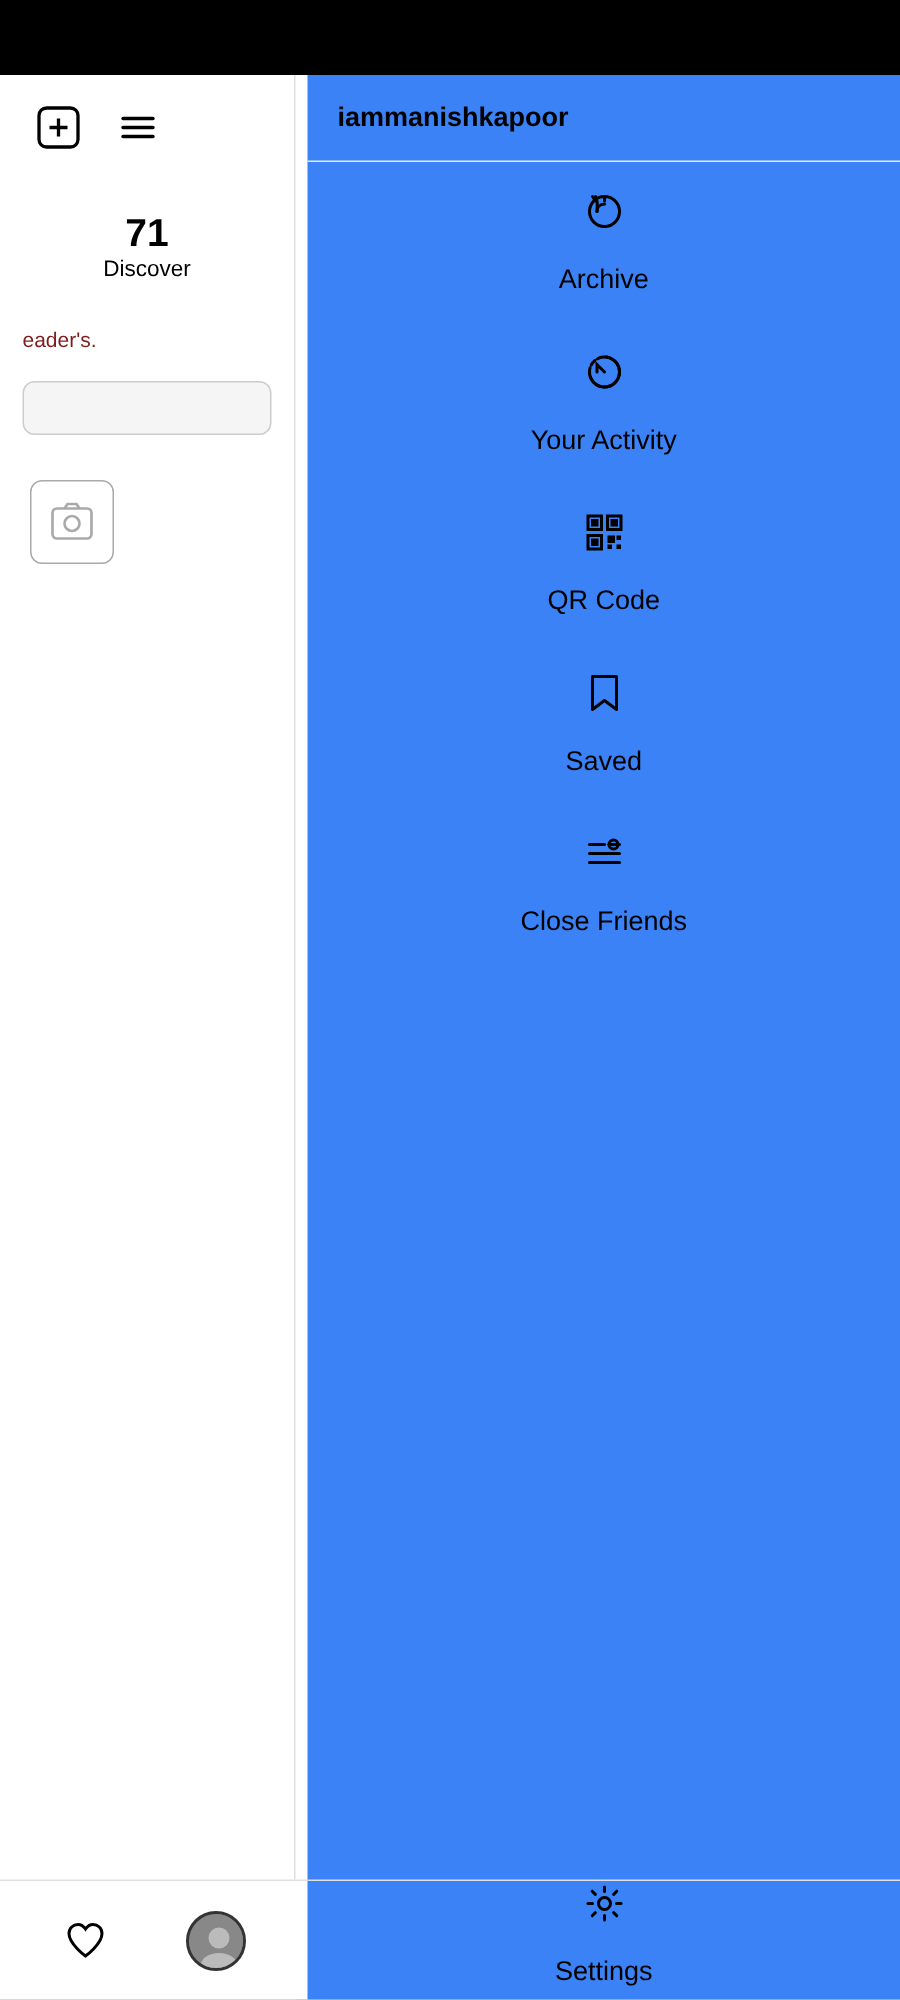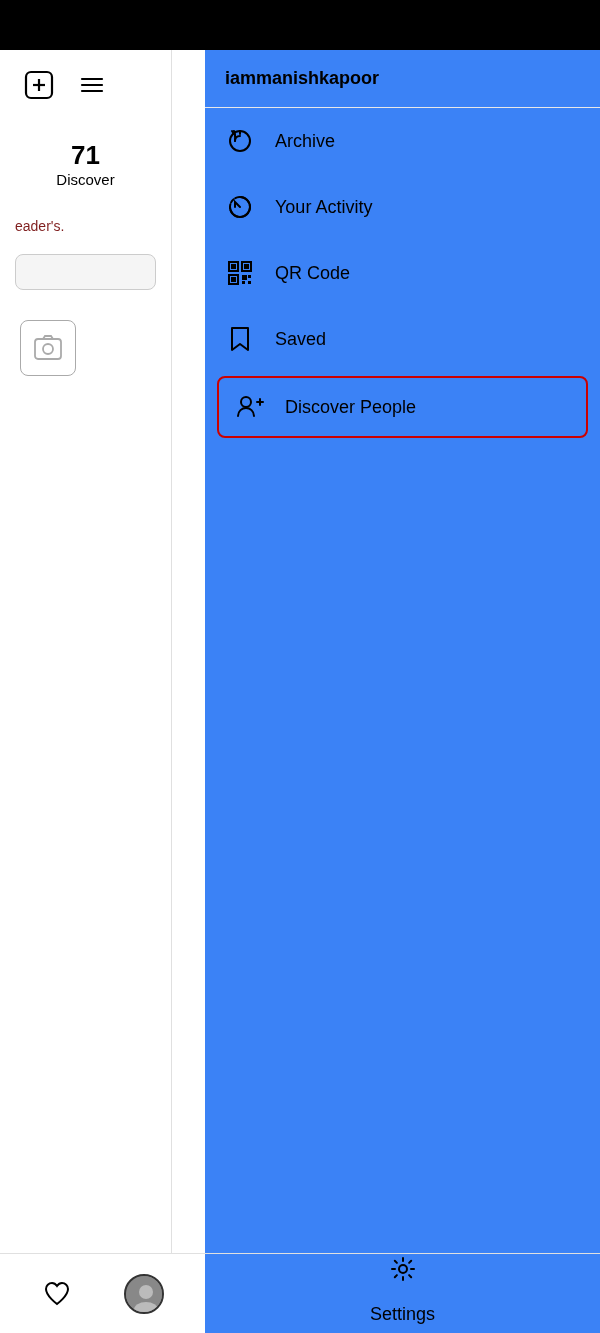--- a/index.html
+++ b/index.html
@@ -21,21 +21,21 @@
       top: 0;
       left: 0;
       z-index: 10;
     }
 
     
     .left-panel {
       position: absolute;
       top: 50px;
       left: 0;
-      width: 172px;
+      width: 197px;
       height: calc(1333px - 50px);
       background: #fff;
       border-right: 1px solid #e0e0e0;
     }
 
     
     .header-icons {
       display: flex;
       align-items: center;
       padding: 16px 20px;
@@ -171,20 +171,21 @@
       list-style: none;
     }
 
     .menu-item {
       display: flex;
       align-items: center;
       padding: 18px 20px;
       gap: 20px;
       cursor: pointer;
       position: relative;
+      flex-direction: column;
     }
 
     .menu-item.highlighted {
       border: 2px solid #cc0000;
       border-radius: 8px;
       margin: 4px 12px;
       padding: 14px 16px;
     }
 
     .menu-item-icon {
@@ -330,32 +331,33 @@
 
     <li class="menu-item">
       <div class="menu-item-icon">
         <svg width="28" height="28" viewBox="0 0 28 28" fill="none" stroke="#000" stroke-width="2" stroke-linecap="round" stroke-linejoin="round">
           <path d="M6 3 L22 3 L22 25 L14 19 L6 25 Z"></path>
         </svg>
       </div>
       <span class="menu-item-label">Saved</span>
     </li>
 
-
-    <li class="menu-item highlighted">
-      <div class="menu-item-icon">
-        <svg width="30" height="30" viewBox="0 0 30 30" fill="none" stroke="#000" stroke-width="2" stroke-linecap="round">
-          <circle cx="11" cy="10" r="5"></circle>
-          <path d="M3 24 C3 19 7 16 11 16 C15 16 19 19 19 24"></path>
-          <line x1="22" y1="10" x2="28" y2="10"></line>
-          <line x1="25" y1="7" x2="25" y2="13"></line>
-        </svg>
-      </div>
-      <span class="menu-item-label">Discover People</span>
-    </li>
+    <li class="menu-item">
+      <div class="menu-item-icon">
+        <svg width="28" height="28" viewBox="0 0 28 28" fill="none" stroke="#000" stroke-width="2" stroke-linecap="round">
+          <line x1="4" y1="8" x2="14" y2="8"></line>
+          <line x1="4" y1="14" x2="24" y2="14"></line>
+          <line x1="4" y1="20" x2="24" y2="20"></line>
+          <circle cx="20" cy="8" r="3"></circle>
+          <line x1="17" y1="8" x2="24" y2="8"></line>
+        </svg>
+      </div>
+      <span class="menu-item-label">Close Friends</span>
+    </li>
+
 
   </ul>
 
   <div class="settings-item">
     <div class="menu-item-icon">
       <svg width="28" height="28" viewBox="0 0 28 28" fill="none" stroke="#000" stroke-width="2" stroke-linecap="round">
         <circle cx="14" cy="14" r="4"></circle>
         <path d="M14 3 L14 6"></path>
         <path d="M14 22 L14 25"></path>
         <path d="M3 14 L6 14"></path>

